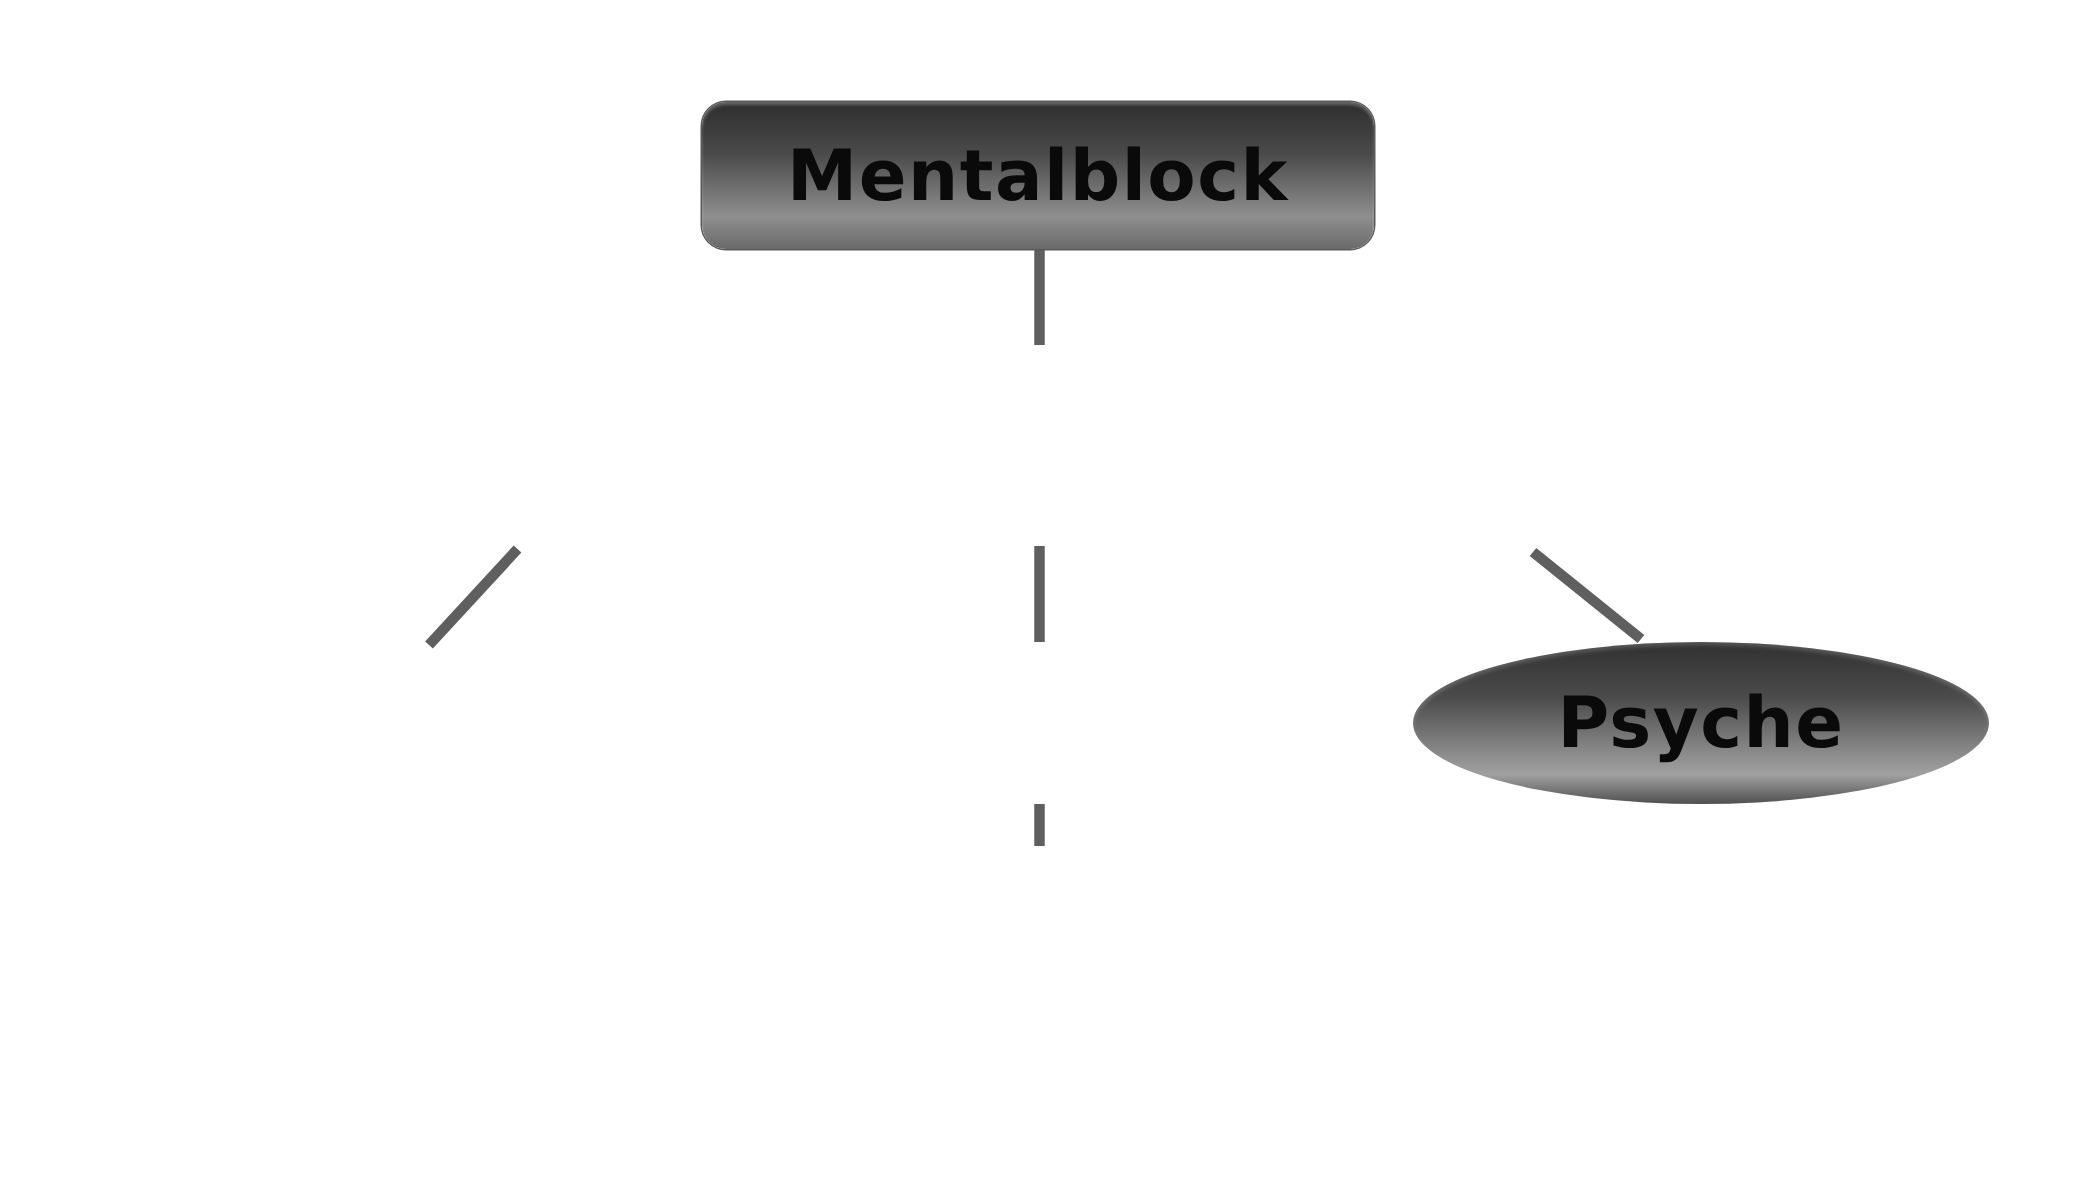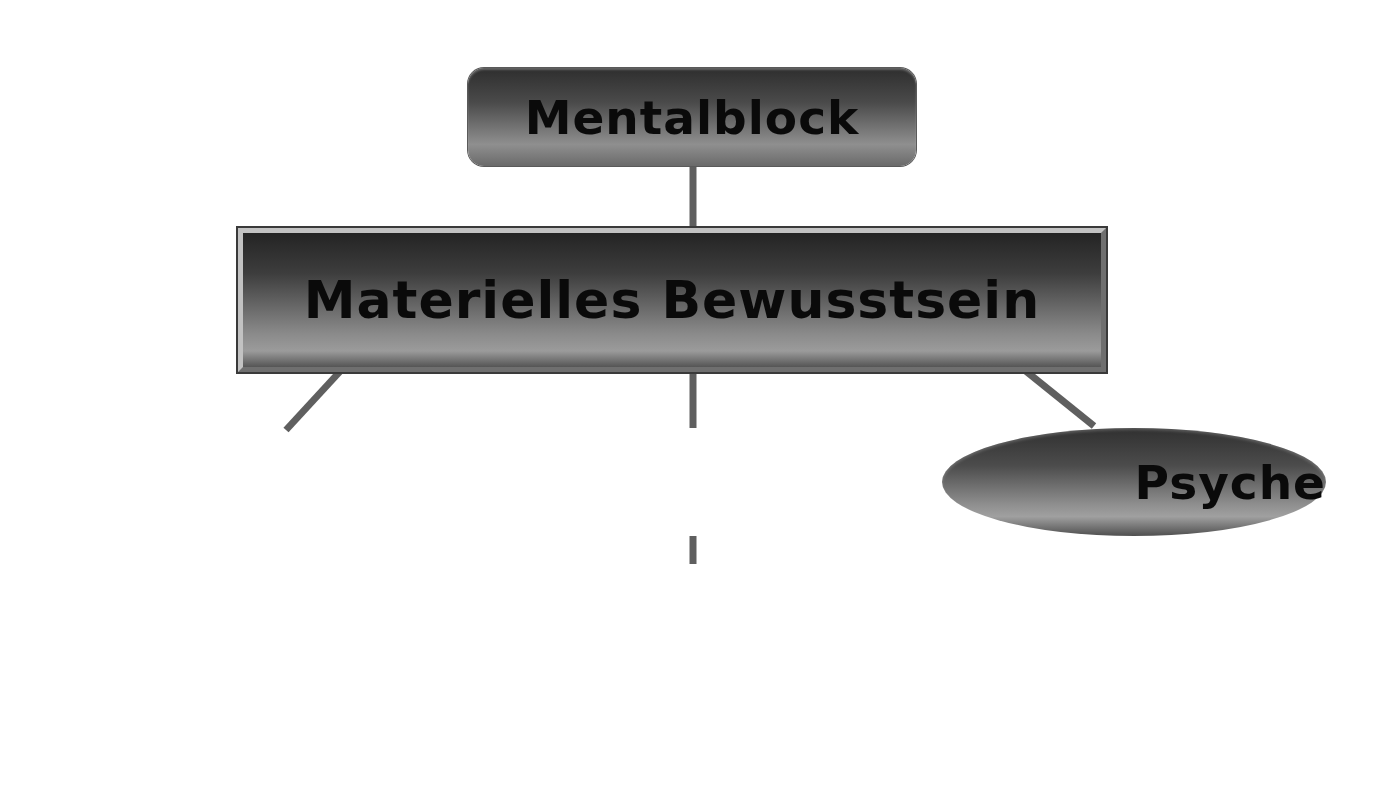--- a/index.html
+++ b/index.html
@@ -55,21 +55,21 @@
   }
   
   .ellipse {
     border-radius: 50%;
     background: linear-gradient(180deg, #303030 0%, #4c4c4c 35%, #8d8d8d 70%, #a0a0a0 82%, #4f4f4f 100%);
     box-shadow: inset 0 2px 3px rgba(255,255,255,0.2);
     font-size: 47px;
   }
   .ellipse-gedanken { left: 25px;  top: 424px; width: 430px; height: 114px; }
   .ellipse-gefuehle { left: 438px; top: 420px; width: 512px; height: 120px; }
-  .ellipse-psyche   { left: 942px; top: 428px; width: 384px; height: 108px; justify-content: flex-end; }
+  .ellipse-psyche   { left: 942px; top: 428px; width: 384px; height: 108px; }
   
   .ellipse-result {
     left: 60px; top: 560px;
     width: 1262px; height: 222px;
     border-radius: 50%;
     background: #ffffff;
     border: 10px solid #4d4d4d;
     box-sizing: border-box;
     z-index: 2;
     position: absolute;
@@ -100,23 +100,20 @@
     <line x1="345" y1="366" x2="286" y2="430" stroke="#5f5f5f" stroke-width="7"></line>
     <line x1="693" y1="364" x2="693" y2="428" stroke="#5f5f5f" stroke-width="7"></line>
     <line x1="1022" y1="368" x2="1094" y2="426" stroke="#5f5f5f" stroke-width="7"></line>
     <line x1="693" y1="536" x2="693" y2="578" stroke="#5f5f5f" stroke-width="7"></line>
   </svg>
 
   <div class="node box-mentalblock">
     <span>Mentalblock</span>
   </div>
 
-  <div class="node box-bewusstsein">
-    <span>Materielles Bewusstsein</span>
-  </div>
 
 
 
   <div class="node ellipse ellipse-psyche">
     <span>Psyche</span>
   </div>
 
 
 </div>
 

